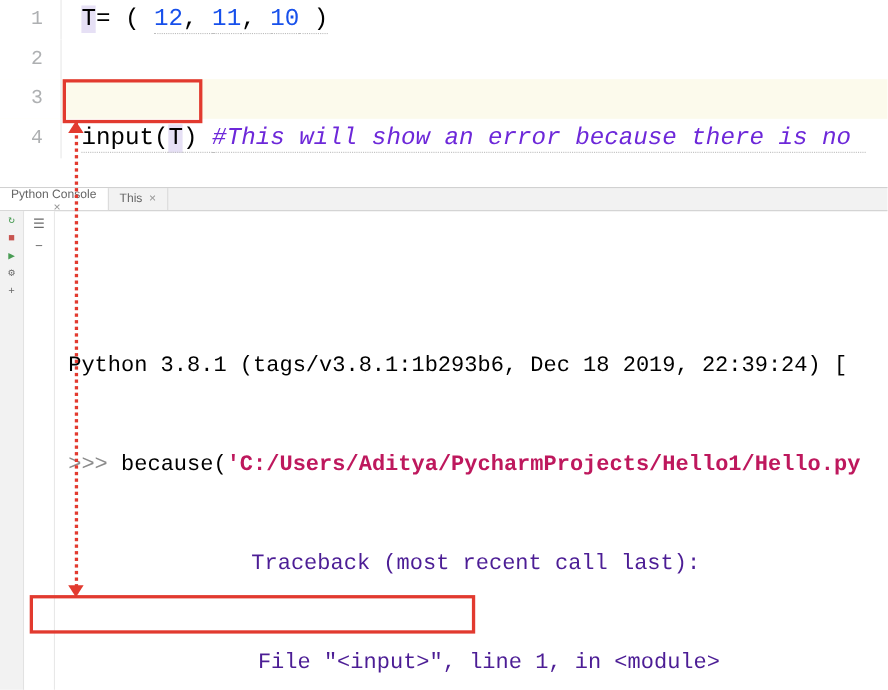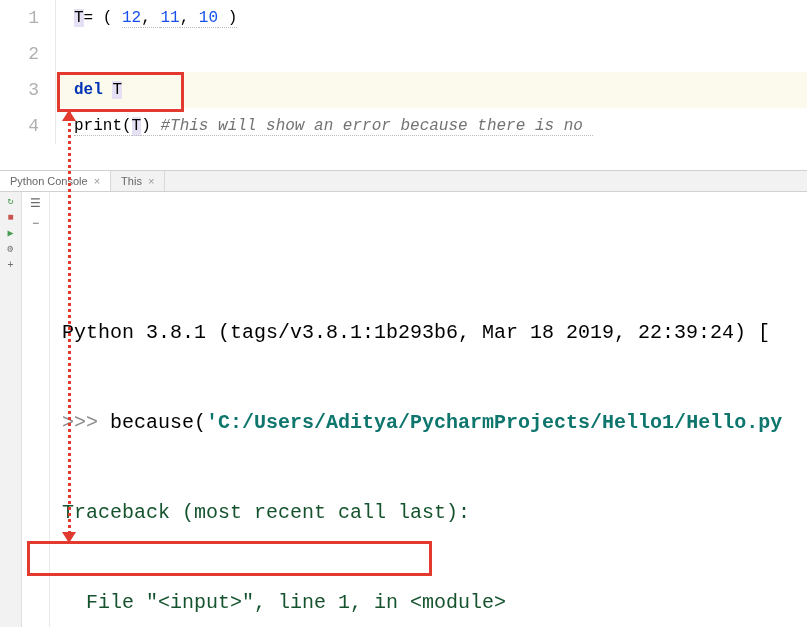--- a/index.html
+++ b/index.html
@@ -30,27 +30,27 @@
     padding-right: 16px;
     color: #aeb0b2;
     font-size: 18px;
     border-right: 1px solid #e8e8e8;
     user-select: none;
     background: #ffffff;
   }
   .code {
     padding-left: 18px;
     white-space: pre;
-    font-size: 16px;
+    font-size: 22px;
   }
   .kw { color: #0033b3; font-weight: bold; }
   .var { color: #000; }
   .num { color: #1750eb; }
-  .comment { color: #737373; font-style: italic; }
-  .str { color: #0f766e; font-weight: bold; }
+  .comment { color: #6d28d9; font-style: italic; }
+  .str { color: #be185d; font-weight: bold; }
   .prompt { color: #8c8c8c; }
 
   .under { border-bottom: 1px dotted #bdbdbd; }
 
   .hl-lilac { background: #e6e0f5; }
 
   .red-box1 {
     position: absolute;
     left: 57px; top: 72px;
     width: 127px; height: 40px;
@@ -101,21 +101,21 @@
     color: #666;
   }
   .tab {
     padding: 0 10px;
     height: 100%;
     display: flex;
     align-items: center;
     border-right: 1px solid #d9d9d9;
     cursor: pointer;
   }
-  .tab.active { background: #ffffff; }
+  .tab.active { background: #ffffff; flex-direction: column; }
   .tab .x { margin-left: 6px; color: #999; font-size: 11px; }
 
   .console-wrap {
     display: flex;
     height: 440px;
   }
   .tool-gutter {
     width: 22px;
     background: #f2f2f2;
     border-right: 1px solid #e0e0e0;
@@ -146,41 +146,40 @@
 
   .console {
     flex: 1;
     padding: 6px 4px 6px 0;
     font-size: 20px;
     line-height: 30px;
     white-space: pre;
     overflow: hidden;
   }
   .console .row { display:block; padding-left: 0; }
-  .console .err-row { color: #14532d; }
+  .console .err-row { color: #4c1d95; text-align: center; }
 </style>
 </head>
 <body>
 
 <div class="editor">
   <div class="code-line">
     <div class="gutter">1</div>
     <div class="code"><span class="var hl-lilac">T</span><span class="var">= ( </span><span class="num under">12</span><span class="var under">, </span><span class="num under">11</span><span class="var under">, </span><span class="num under">10</span><span class="var under"> )</span></div>
   </div>
   <div class="code-line">
     <div class="gutter">2</div>
     <div class="code"></div>
   </div>
   <div class="code-line hl">
     <div class="gutter">3</div>
-    <div class="code"><span class="kw">del</span><span> </span><span class="var hl-lilac">T</span></div>
   </div>
   <div class="code-line">
     <div class="gutter">4</div>
-    <div class="code"><span class="var under">print(</span><span class="var hl-lilac under">T</span><span class="var under">) </span><span class="comment under">#This will show an error because there is no </span></div>
+    <div class="code"><span class="var under">input(</span><span class="var hl-lilac under">T</span><span class="var under">) </span><span class="comment under">#This will show an error because there is no </span></div>
   </div>
 </div>
 
 <div style="height:26px"></div>
 
 <div class="tabstrip">
   <div class="tab active">
     <span>Python Console</span>
     <span class="x">×</span>
   </div>
@@ -197,21 +196,21 @@
     <span class="ticn green">▶</span>
     <span class="ticn">⚙</span>
     <span class="ticn">+</span>
   </div>
   <div class="tool-gutter2">
     <span class="ticn">☰</span>
     <span class="ticn">−</span>
   </div>
   <div class="console">
     <span class="row"></span>
-    <span class="row"> Python 3.8.1 (tags/v3.8.1:1b293b6, Mar 18 2019, 22:39:24) [</span>
+    <span class="row"> Python 3.8.1 (tags/v3.8.1:1b293b6, Dec 18 2019, 22:39:24) [</span>
     <span class="row"><span class="prompt"> &gt;&gt;&gt;</span><span> because(</span><span class="str">'C:/Users/Aditya/PycharmProjects/Hello1/Hello.py</span></span>
     <span class="row err-row"> Traceback (most recent call last):</span>
     <span class="row err-row">   File "&lt;input&gt;", line 1, in &lt;module&gt;</span>
     
     
     
     
     
     
     

